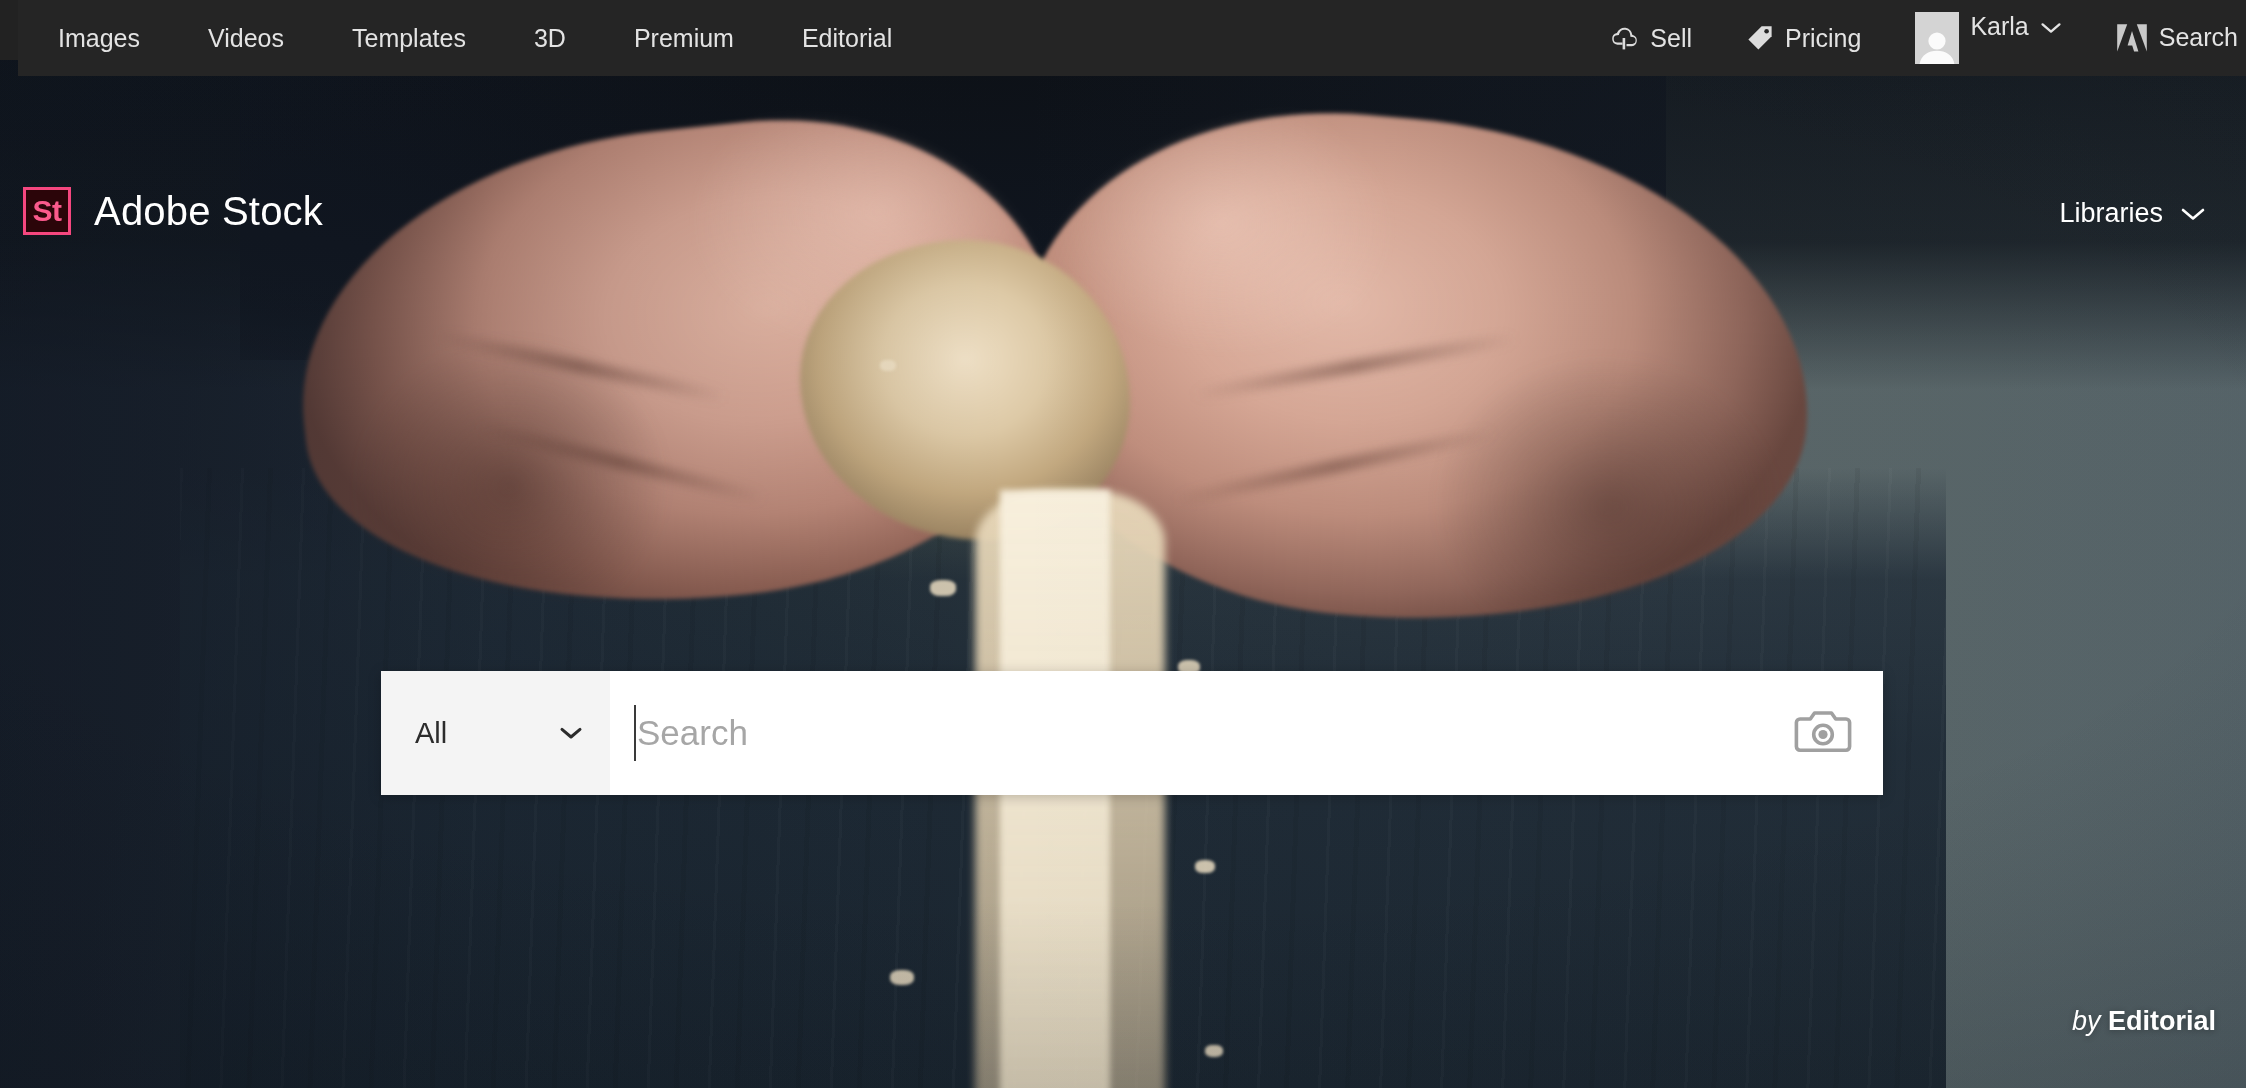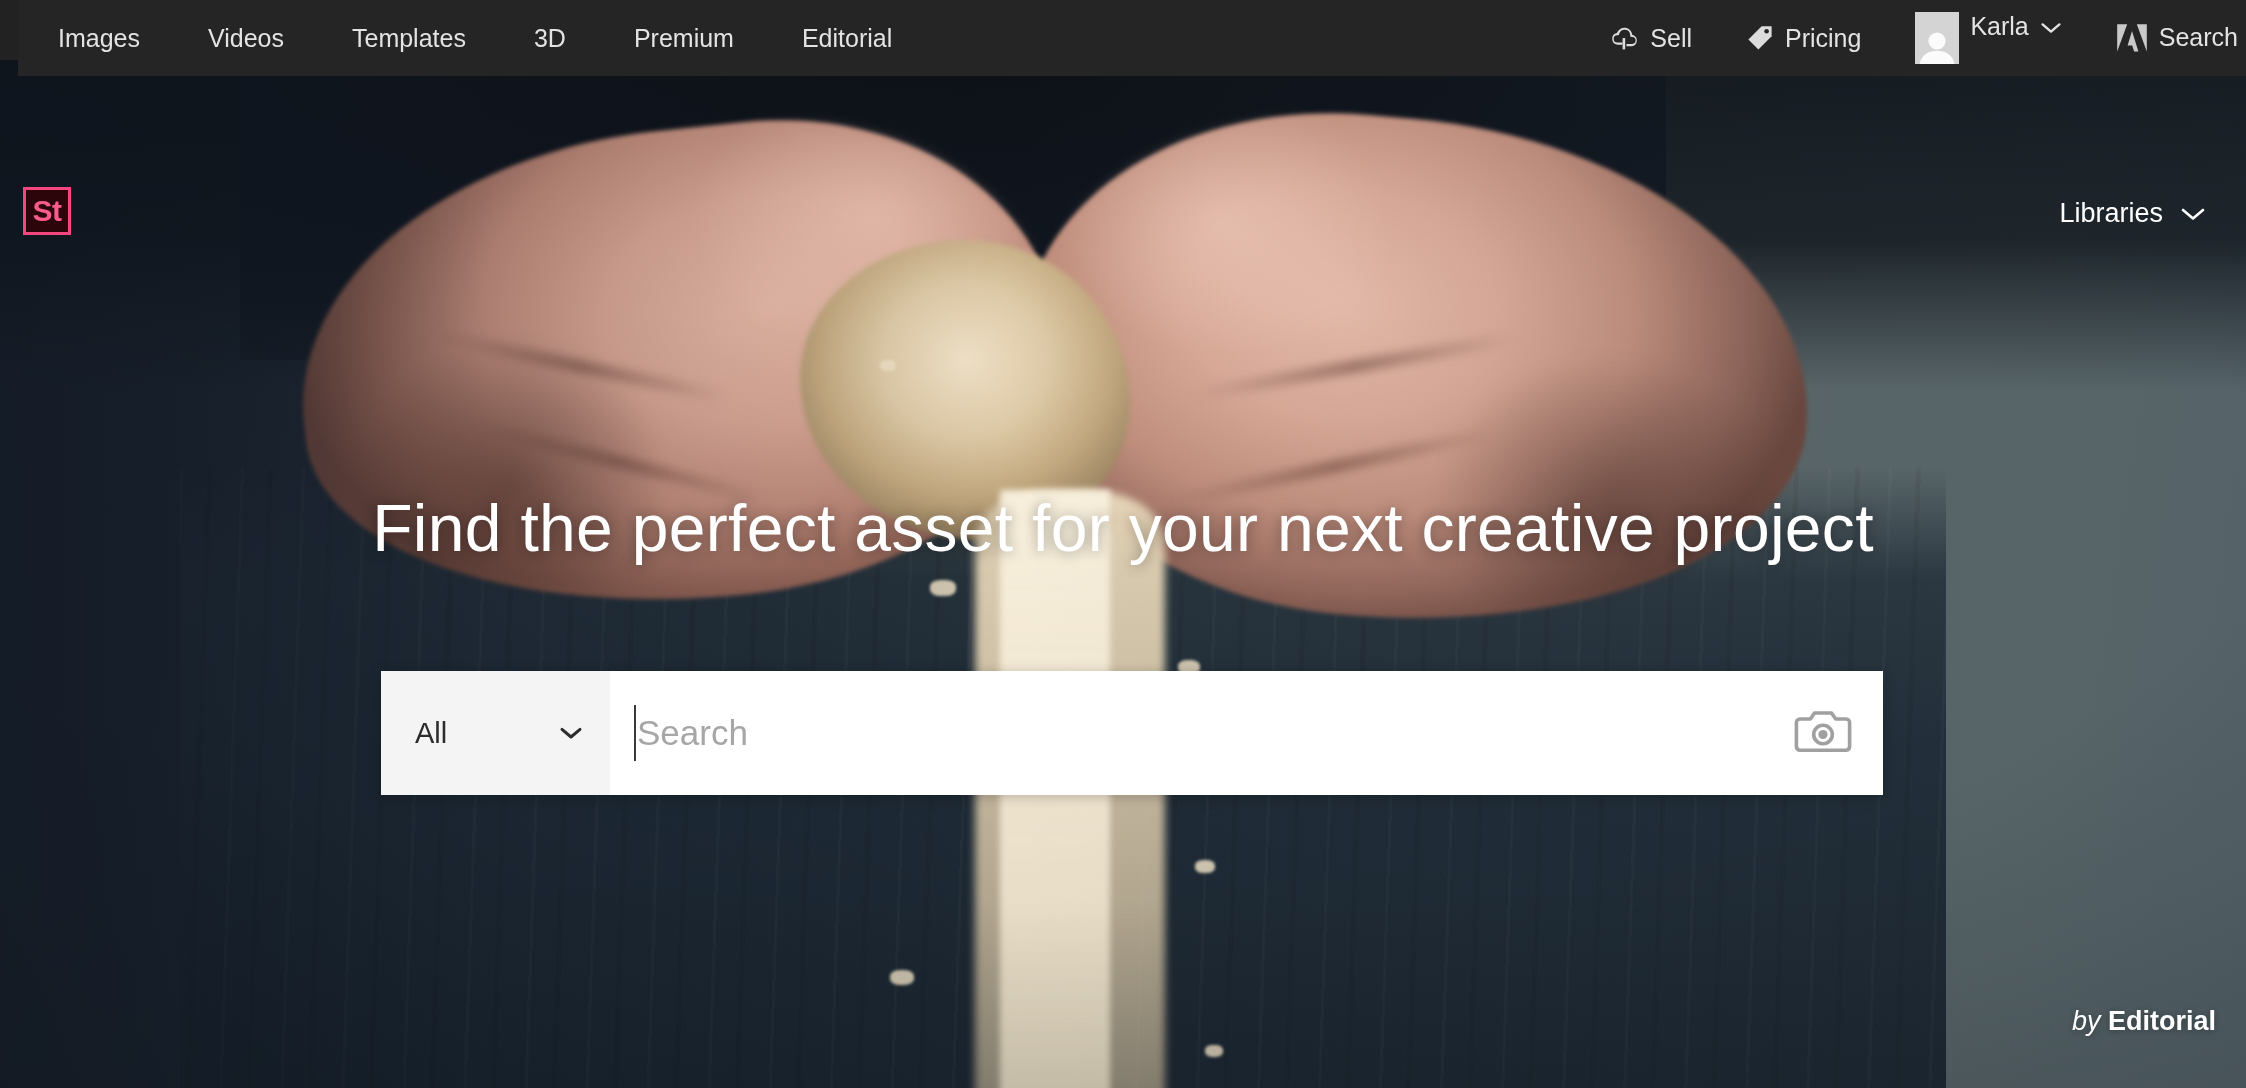--- a/index.html
+++ b/index.html
@@ -352,32 +352,32 @@
     <div class="ph fleck" style="left:1205px; top:985px; width:18px; height:12px;"></div>
     <div class="ph fleck" style="left:880px;  top:300px; width:16px; height:11px;"></div>
 
     <div class="ph" id="ph-tone"></div>
   </div>
 
   <div id="st-logo-wrap">
     <span id="st-mark">
       <span>St</span>
     </span>
+    <span id="st-word">Adobe Stock</span>
   </div>
 
   <div id="libraries">
     <span>Libraries</span>
     <span>
       <svg width="26" height="16" viewBox="0 0 26 16">
         <path d="M3 4 13 12.4 23 4" stroke="#ffffff" stroke-width="2.6" fill="none" stroke-linecap="round" stroke-linejoin="round"></path>
       </svg>
     </span>
   </div>
 
-  <h1 id="headline">Find the perfect asset for your next creative project</h1>
 
   <div id="searchbar">
 
     <div id="cat-select">
       <span id="cat-label">All</span>
       <span id="cat-chev">
         <svg width="26" height="16" viewBox="0 0 26 16">
           <path d="M4 4.4 13 12 22 4.4" stroke="#2c2c2c" stroke-width="3" fill="none" stroke-linecap="round" stroke-linejoin="round"></path>
         </svg>
       </span>

